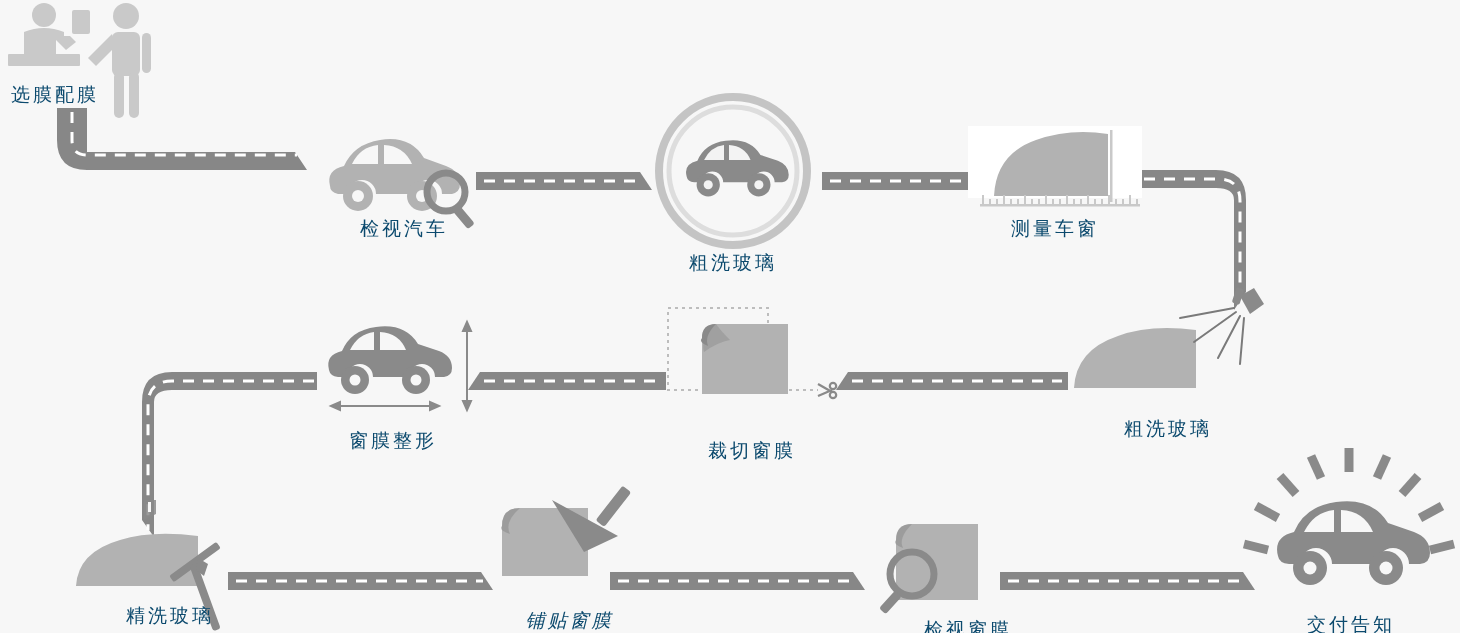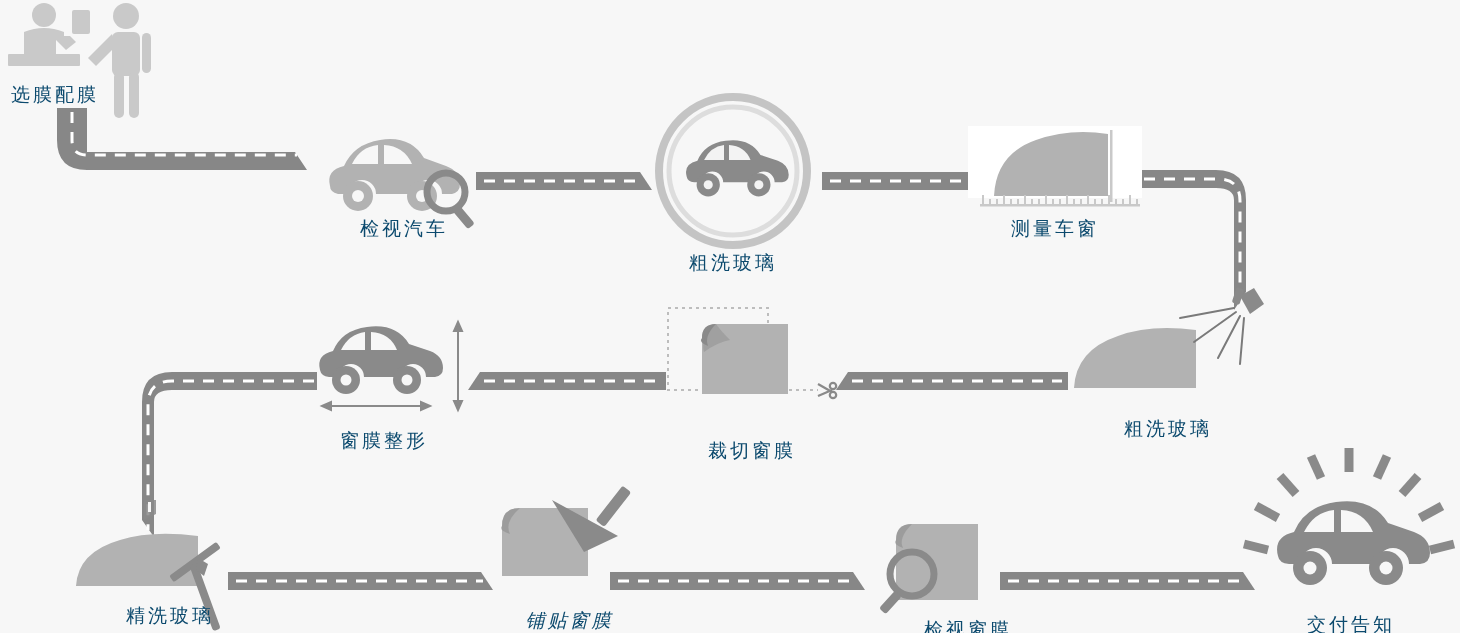--- a/index.html
+++ b/index.html
@@ -231,21 +231,21 @@
       <g stroke="#8a8a8a" stroke-width="2.2" fill="none">
         <path d="M156 82 L170 90"></path>
         <path d="M156 94 L170 88"></path>
         <circle cx="171" cy="84" r="3.2"></circle>
         <circle cx="171" cy="93" r="3.2"></circle>
       </g>
     </svg>
     <div class="label" style="left:0px;top:112px;width:180px;margin-top:24px;">裁切窗膜</div>
   </div>
 
-  <div class="node" style="left:312px;top:318px;">
+  <div class="node" style="left:321px;top:318px;">
     <svg width="160" height="100" viewBox="0 0 160 100">
 
       <path class="icon-dark" d="M8 52 q-4 -15 13 -19 q9 -21 34 -24 q29 -4 42 17 l21 7 q13 5 13 17 q0 8 -8 9 h-9 a13 13 0 0 0 -26 0 h-36 a13 13 0 0 0 -26 0 h-9 q-8 -1 -9 -7z"></path>
       <path d="M29 32 q8 -16 24 -18 l0 18 z" fill="#f7f7f7"></path>
       <path d="M59 14 q19 1 26 18 l-26 0 z" fill="#f7f7f7"></path>
       <circle class="icon-dark" cx="34" cy="62" r="14"></circle>
       <circle cx="34" cy="62" r="5.5" fill="#f7f7f7"></circle>
       <circle class="icon-dark" cx="95" cy="62" r="14"></circle>
       <circle cx="95" cy="62" r="5.5" fill="#f7f7f7"></circle>
 

